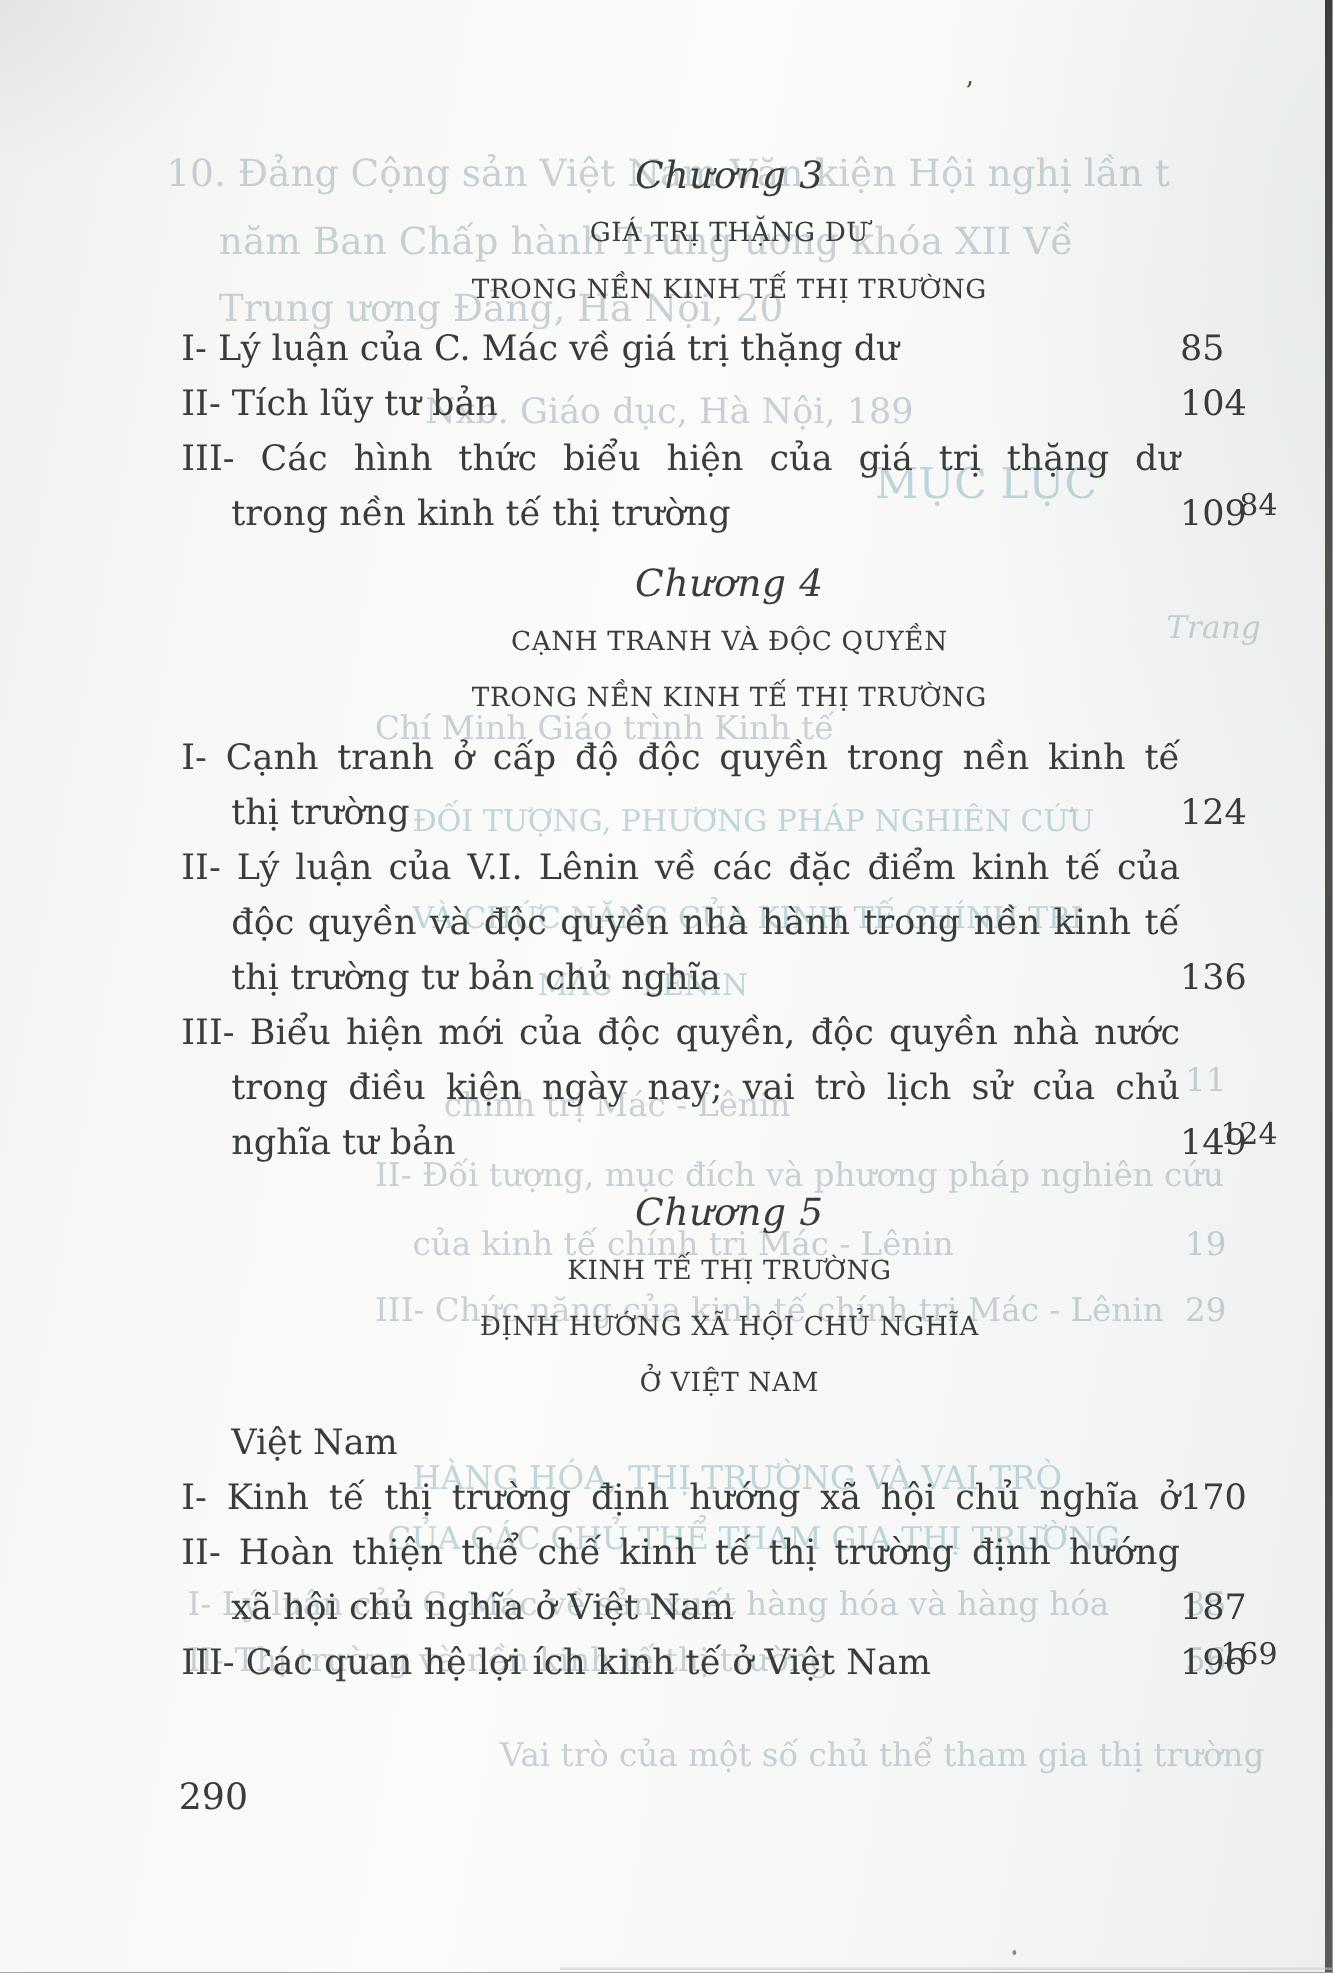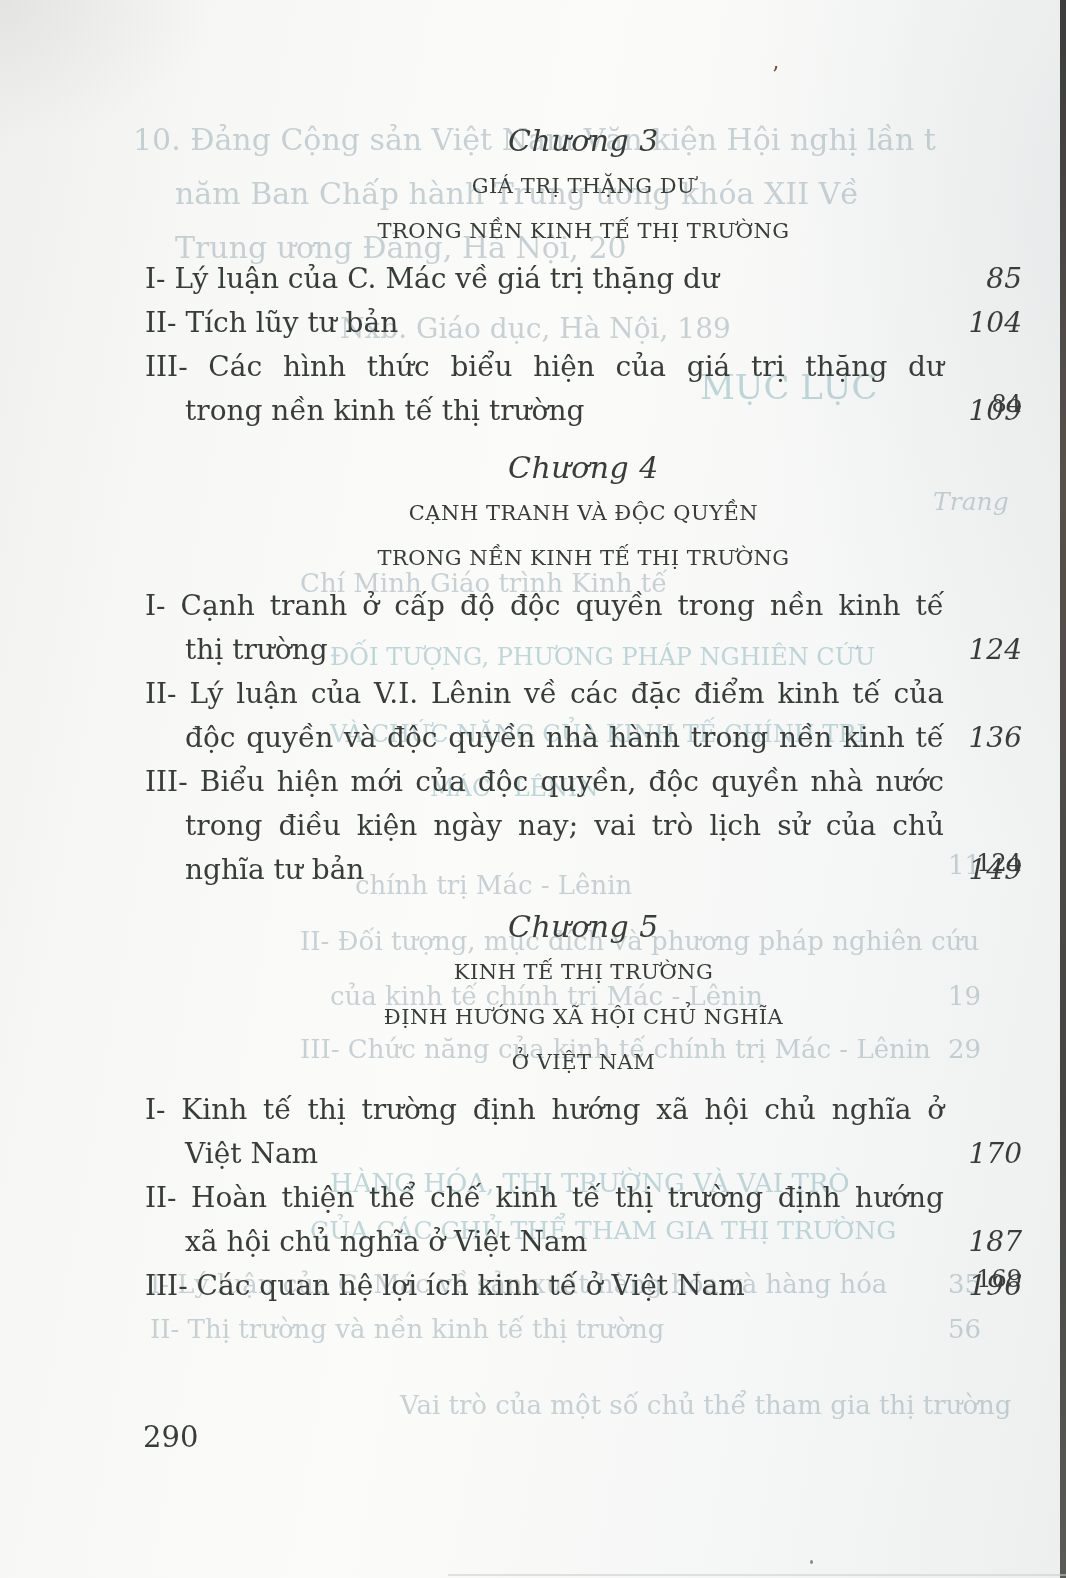--- a/index.html
+++ b/index.html
@@ -58,21 +58,21 @@
   }
   .entries{margin-top:3px;}
   .entry{display:flex;align-items:flex-end;}
   .etext{flex:1;min-width:0;}
   .line{
     font-size:28px;line-height:44px;white-space:nowrap;
   }
   .line.cont{padding-left:40px;}
   .line.jl{text-align:justify;text-align-last:justify;}
   .entry .pg{
-    width:78px;text-align:right;font-size:28px;line-height:44px;flex:none;font-style:italic;
+    width:78px;text-align:left;font-size:28px;line-height:44px;flex:none;
   }
   .footer-num{
     position:absolute;left:143px;top:1420px;font-size:29px;z-index:1;
   }
   .stray{position:absolute;left:772px;top:62px;font-size:22px;color:#6a4f3a;z-index:1;}
   .speck{position:absolute;left:810px;top:1560px;width:3px;height:4px;background:#8a8a85;border-radius:50%;z-index:1;}
 </style>
 </head>
 <body>
 
@@ -142,20 +142,21 @@
             <div class="etext">
               <div class="line jl">I- Cạnh tranh ở cấp độ độc quyền trong nền kinh tế</div>
               <div class="line cont">thị trường</div>
             </div>
             <div class="pg">124</div>
           </div>
           <div class="entry">
             <div class="etext">
               <div class="line jl">II- Lý luận của V.I. Lênin về các đặc điểm kinh tế của</div>
               <div class="line cont jl">độc quyền và độc quyền nhà hành trong nền kinh tế</div>
+              <div class="line cont">thị trường tư bản chủ nghĩa</div>
             </div>
             <div class="pg">136</div>
           </div>
           <div class="entry">
             <div class="etext">
               <div class="line jl">III- Biểu hiện mới của độc quyền, độc quyền nhà nước</div>
               <div class="line cont jl">trong điều kiện ngày nay; vai trò lịch sử của chủ</div>
               <div class="line cont">nghĩa tư bản</div>
             </div>
             <div class="pg">149</div>
@@ -164,22 +165,22 @@
       </div>
       <div class="chapter">
         <div class="kicker">Chương 5</div>
         <div class="tline">KINH TẾ THỊ TRƯỜNG</div>
         <div class="tline">ĐỊNH HƯỚNG XÃ HỘI CHỦ NGHĨA</div>
         <div class="tline">Ở VIỆT NAM</div>
         <div class="pg-abs">169</div>
         <div class="entries">
           <div class="entry">
             <div class="etext">
+              <div class="line cont">Việt Nam</div>
               <div class="line jl">I- Kinh tế thị trường định hướng xã hội chủ nghĩa ở</div>
-              <div class="line cont">Việt Nam</div>
             </div>
             <div class="pg">170</div>
           </div>
           <div class="entry">
             <div class="etext">
               <div class="line jl">II- Hoàn thiện thể chế kinh tế thị trường định hướng</div>
               <div class="line cont">xã hội chủ nghĩa ở Việt Nam</div>
             </div>
             <div class="pg">187</div>
           </div>

